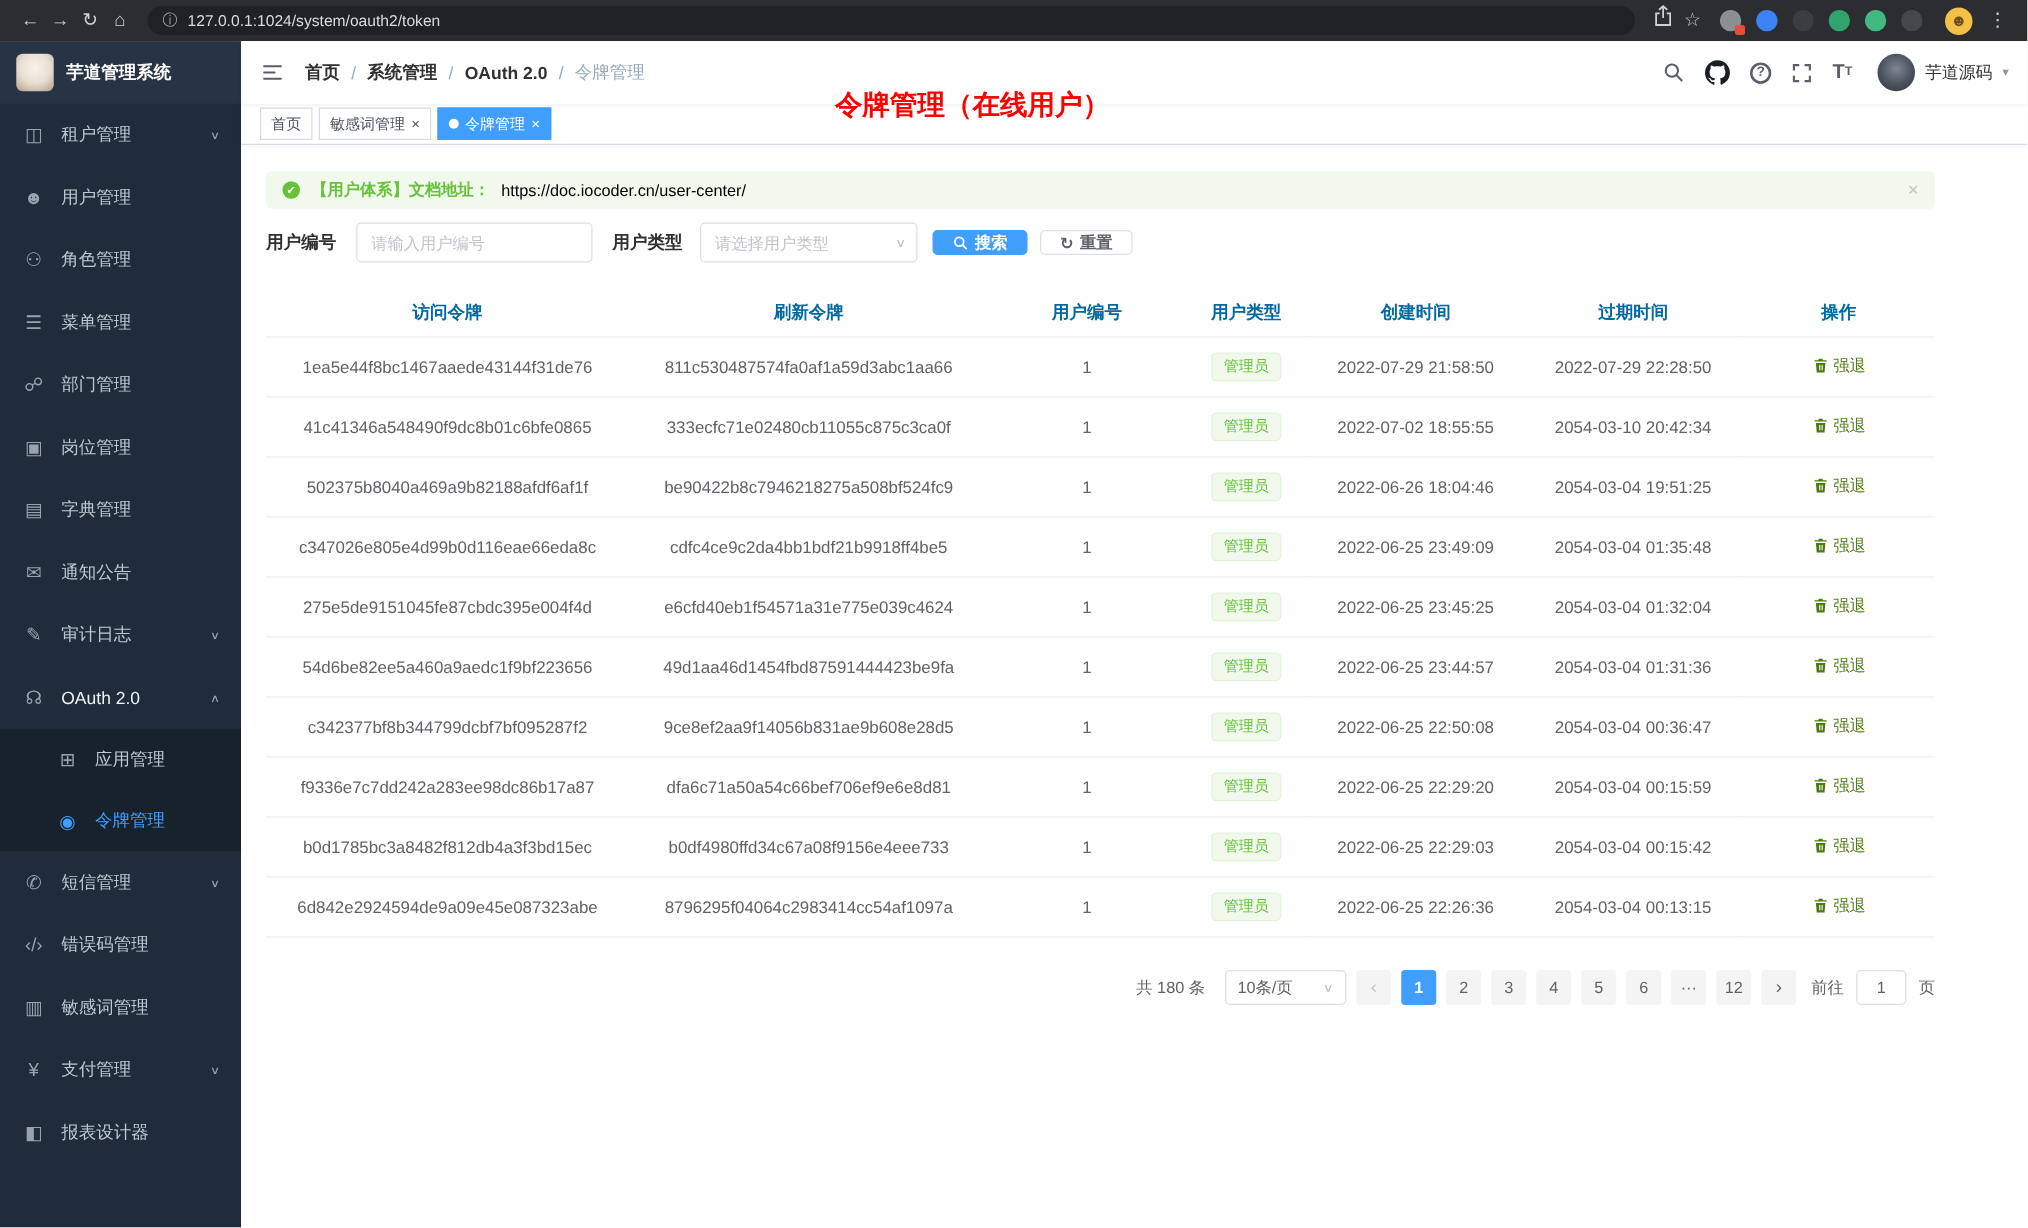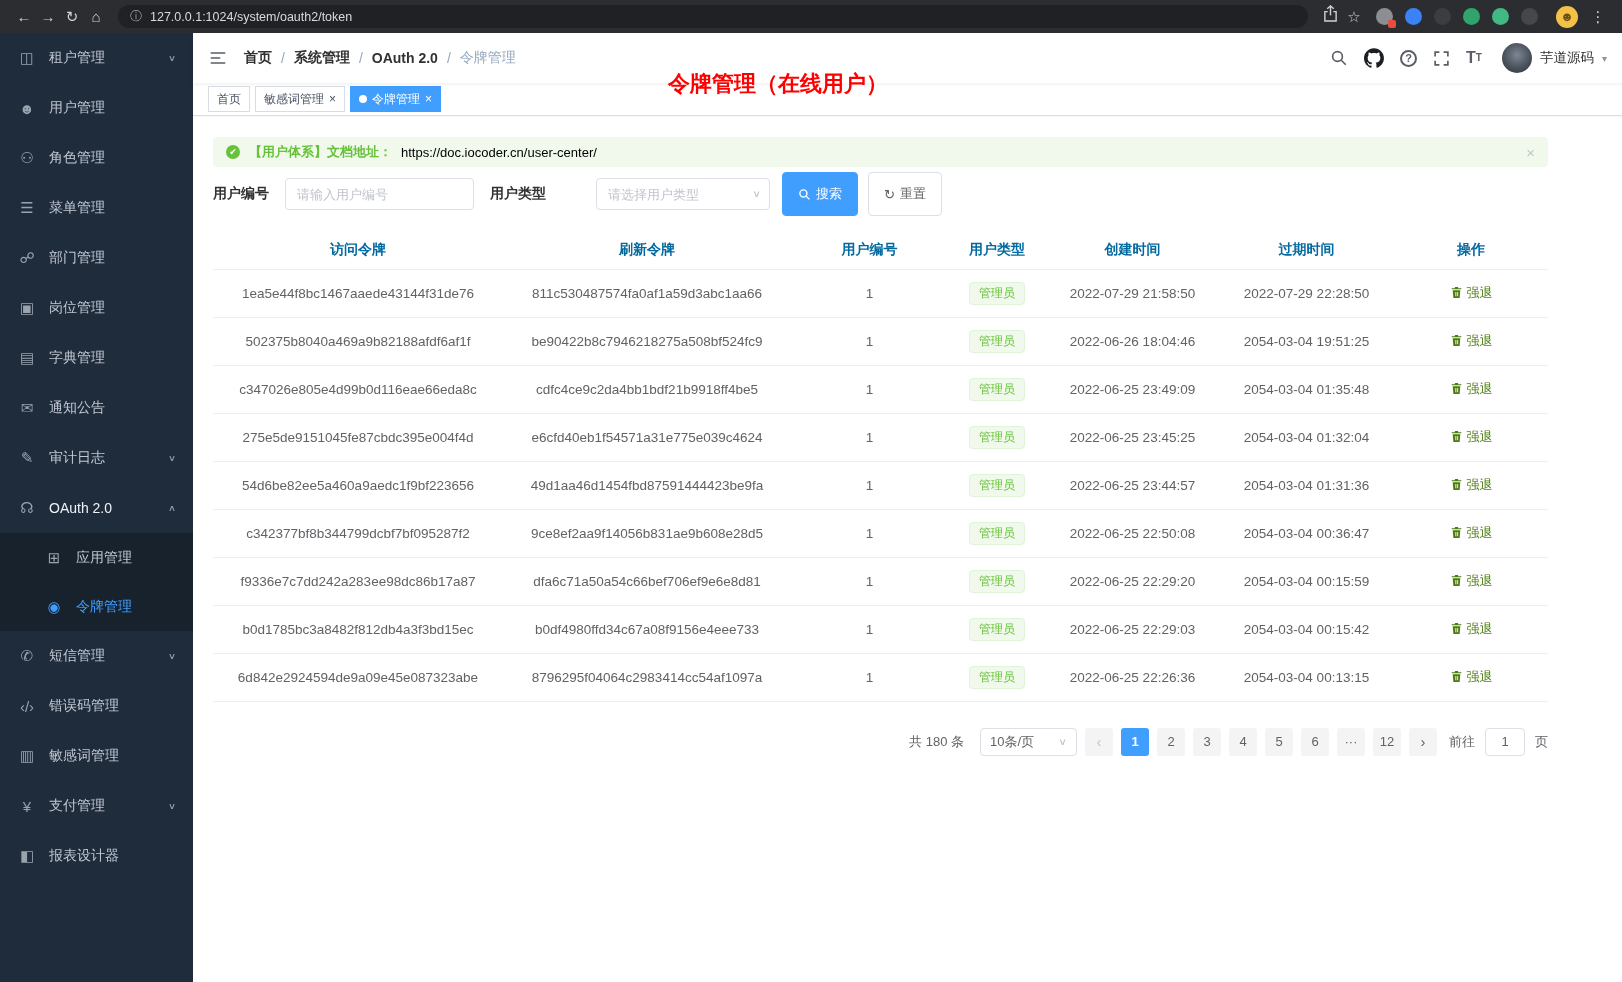--- a/index.html
+++ b/index.html
@@ -85,26 +85,26 @@
   .alert-link { color:#000000; font-size:13px; text-decoration:none; cursor:pointer; }
   .alert-close { margin-left:auto; color:#c0c4cc; font-size:15px; cursor:pointer; }
 
   .filters { display:flex; align-items:center; margin-top:11px; height:32px; }
   .f-label { font-size:14px; font-weight:700; color:#303133; margin-right:16px; white-space:nowrap; }
   .f-label.lbl2 { margin-left:16px; margin-right:14px; }
   .f-input, .f-select input { height:32px; border:1px solid #dcdfe6; border-radius:4px; padding:0 11px;
     font-size:13px; color:#606266; outline:none; background:#fff; font-family:inherit; }
   .f-input { width:189px; }
   .f-input::placeholder, .f-select input::placeholder { color:#c0c4cc; }
-  .f-select { position:relative;margin-left:36px; }
+  .f-select { position:relative; }
   .f-select input { width:174px; padding-right:28px; cursor:pointer; }
   .chev-down { position:absolute; right:9px; top:50%; transform:translateY(-50%) scaleY(.8);
     color:#c0c4cc; font-size:12px; pointer-events:none; }
-  .btn { height:44px; border-radius:4px; font-size:13px; display:inline-flex; align-items:center; gap:5px;
-    padding:0 15px; cursor:pointer; font-family:inherit; white-space:nowrap; }
+  .btn { height:20px; border-radius:4px; font-size:13px; display:inline-flex; align-items:center; gap:5px;
+    padding:0 15px; cursor:pointer; font-family:inherit; white-space:nowrap;font-weight:bold; }
   .btn-primary { background:#409eff; border:1px solid #409eff; color:#fff; margin-left:12px; }
   .btn-plain { background:#fff; border:1px solid #dcdfe6; color:#606266; margin-left:10px; }
   .reset-ic { font-size:13px; line-height:1; }
 
   table.grid { width:100%; border-collapse:collapse; table-layout:fixed; margin-top:22px; }
   .grid th { height:37px; font-size:14px; color:#0369a1; font-weight:700; text-align:center;
     border-bottom:1px solid #ebeef5; white-space:nowrap; }
   .grid td { height:48px; font-size:13.5px; color:#606266; text-align:center;
     border-bottom:1px solid #ebeef5; white-space:nowrap; overflow:hidden; }
   .badge { background:#f0f9eb; border:1px solid #e1f3d8; color:#67c23a; font-size:12px;
@@ -161,20 +161,24 @@
       <span class="ext-ic" style="background: rgb(66, 184, 131);"></span>
       <span class="ext-ic" style="background: rgb(70, 71, 74);"></span>
     </div>
   <span class="profile-avatar">☻</span>
   <span class="nav-ic">⋮</span>
 </div>
 
 <div class="app">
 
   <aside class="sidebar">
+    <div class="logo">
+      <div class="logo-img"></div>
+      <span>芋道管理系统</span>
+    </div>
     <nav id="sidebar-nav">
         <div class="menu-item">
           <span class="mi-icon">◫</span>
           <span class="mi-label">租户管理</span>
           <span class="chev">∨</span>
         </div>
         <div class="menu-item">
           <span class="mi-icon">☻</span>
           <span class="mi-label">用户管理</span>
         </div>
@@ -371,20 +375,34 @@
                 <td>2022-07-29 21:58:50</td>
                 <td>2022-07-29 22:28:50</td>
                 <td><span class="action-link">
                     <svg class="trash-ic" width="13" height="13" viewBox="0 0 24 24">
                       <path fill="currentColor" d="M9 2h6v2h6v2H3V4h6V2zM5 8h14l-1.2 14H6.2L5 8zm5 3v8h1.6v-8H10zm3.4 0v8H15v-8h-1.6z"></path>
                     </svg>
                     <span>强退</span>
                   </span></td>
               </tr>
               <tr>
+                <td>41c41346a548490f9dc8b01c6bfe0865</td>
+                <td>333ecfc71e02480cb11055c875c3ca0f</td>
+                <td>1</td>
+                <td><span class="badge">管理员</span></td>
+                <td>2022-07-02 18:55:55</td>
+                <td>2054-03-10 20:42:34</td>
+                <td><span class="action-link">
+                    <svg class="trash-ic" width="13" height="13" viewBox="0 0 24 24">
+                      <path fill="currentColor" d="M9 2h6v2h6v2H3V4h6V2zM5 8h14l-1.2 14H6.2L5 8zm5 3v8h1.6v-8H10zm3.4 0v8H15v-8h-1.6z"></path>
+                    </svg>
+                    <span>强退</span>
+                  </span></td>
+              </tr>
+              <tr>
                 <td>502375b8040a469a9b82188afdf6af1f</td>
                 <td>be90422b8c7946218275a508bf524fc9</td>
                 <td>1</td>
                 <td><span class="badge">管理员</span></td>
                 <td>2022-06-26 18:04:46</td>
                 <td>2054-03-04 19:51:25</td>
                 <td><span class="action-link">
                     <svg class="trash-ic" width="13" height="13" viewBox="0 0 24 24">
                       <path fill="currentColor" d="M9 2h6v2h6v2H3V4h6V2zM5 8h14l-1.2 14H6.2L5 8zm5 3v8h1.6v-8H10zm3.4 0v8H15v-8h-1.6z"></path>
                     </svg>

